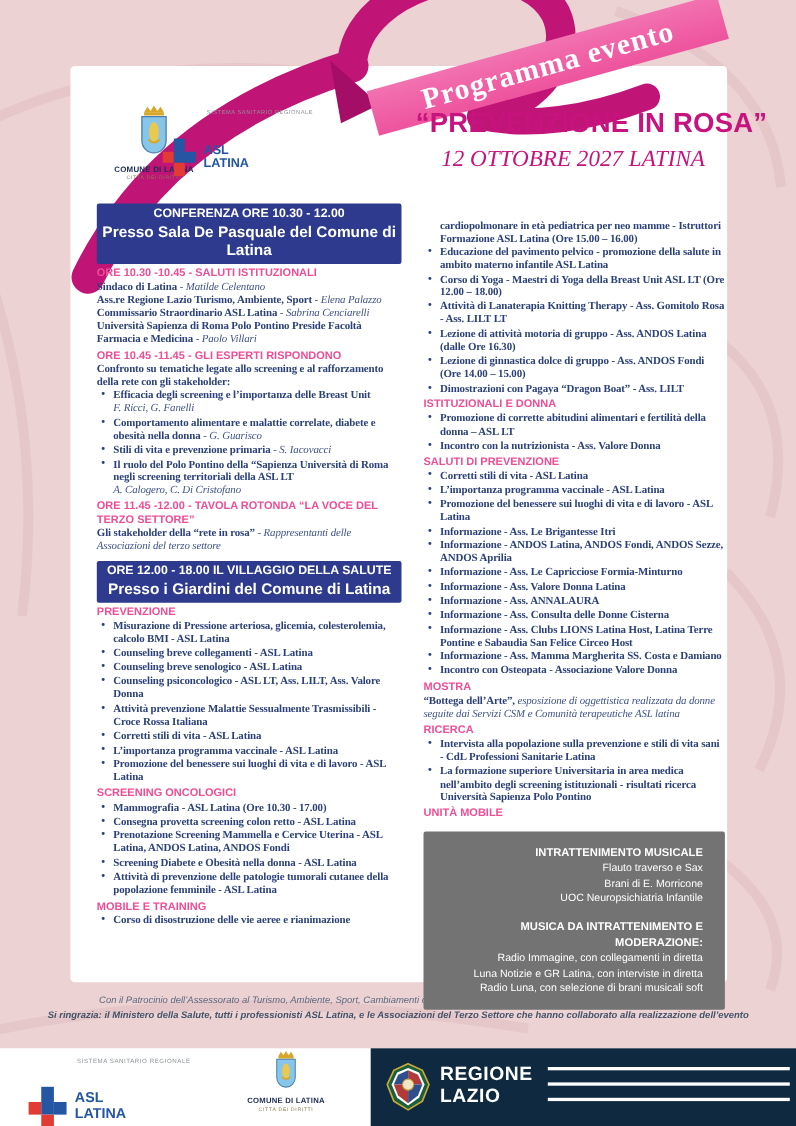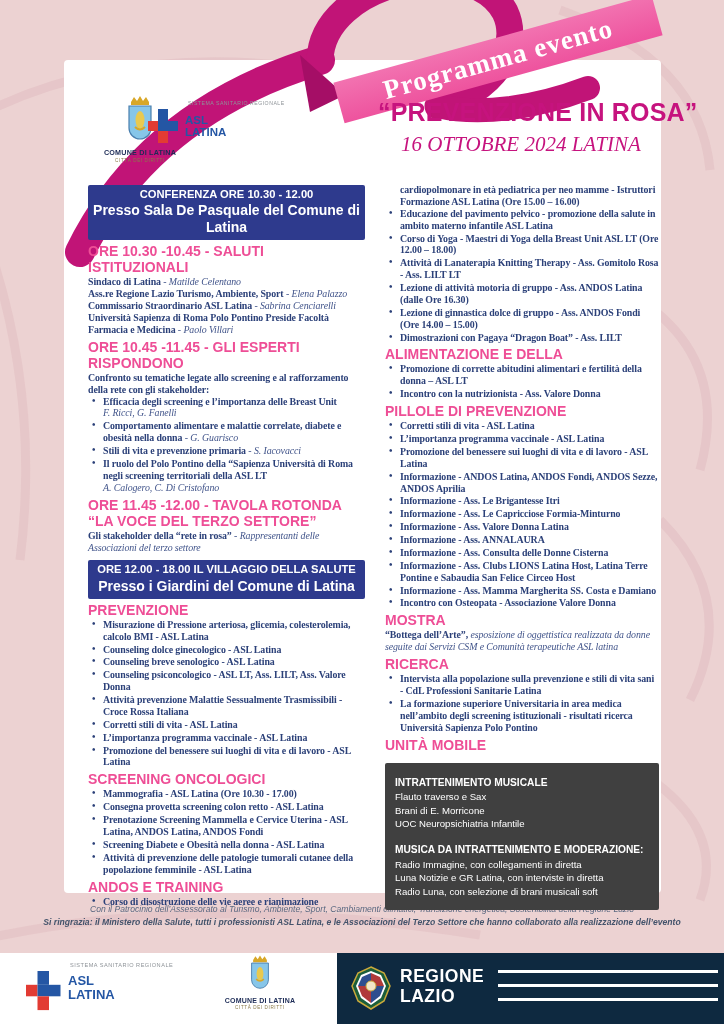--- a/index.html
+++ b/index.html
@@ -16,54 +16,54 @@
           transform:rotate(-15.5deg);display:flex;align-items:center;justify-content:center;}
   .banner span{font-family:"Liberation Serif",serif;font-weight:bold;color:#ffffff;
                font-size:27px;letter-spacing:1px;white-space:nowrap;}
   
   .hdr{position:absolute;z-index:4;}
   .crest-wrap{left:92px;top:96px;width:96px;text-align:center;}
   .crest-name{font-size:7.2px;font-weight:bold;color:#1c2b56;letter-spacing:.2px;margin-top:2px;}
   .crest-tag{font-size:4.6px;color:#8a7a4a;letter-spacing:.6px;margin-top:1px;}
   .asl-wrap{left:148px;top:104px;width:150px;}
   .asl-sys{font-size:5.2px;color:#8e9398;letter-spacing:.5px;white-space:nowrap;margin-left:40px;}
-  .asl-row{display:flex;align-items:center;margin-top:3px;}
+  .asl-row{display:flex;align-items:center;margin-top:20px;}
   .asl-name{font-size:11.5px;font-weight:bold;color:#2456a4;line-height:1.05;margin-left:7px;}
   .cross{position:relative;width:30px;height:34px;}
   .cross i{position:absolute;display:block;}
   .c-top{left:10px;top:0;width:10px;height:12px;background:#2456a4;}
   .c-mid{left:10px;top:12px;width:10px;height:10px;background:#2456a4;}
   .c-right{left:20px;top:12px;width:10px;height:10px;background:#2456a4;}
   .c-left{left:0;top:12px;width:10px;height:10px;background:#e23b33;}
   .c-bot{left:10px;top:22px;width:10px;height:12px;background:#e23b33;}
   .title-wrap{left:378px;top:98px;width:286px;text-align:center;}
   .main-title{font-size:25px;font-weight:bold;color:#c6137e;letter-spacing:.2px;white-space:nowrap;}
   .sub-title{font-family:"Liberation Serif",serif;font-style:italic;font-size:21px;
              color:#c6137e;margin-top:5px;white-space:nowrap;}
   
   .col{position:absolute;z-index:4;font-family:"Liberation Serif",serif;
        font-size:9.9px;line-height:1.2;letter-spacing:-0.1px;color:#2c4179;}
   .col-left{left:88px;top:185px;width:277px;}
-  .col-right{left:385px;top:184px;width:274px;}
+  .col-right{left:385px;top:200px;width:274px;}
   .bluebox{background:#2e3a8d;color:#fff;text-align:center;border-radius:2px;
            padding:3px 2px 4px;font-family:"Liberation Sans",sans-serif;letter-spacing:0;}
   .bluebox .l1{font-weight:bold;font-size:11.2px;}
   .bluebox .l2{font-weight:bold;font-size:14px;margin-top:1px;}
-  .hp{font-family:"Liberation Sans",sans-serif;font-weight:bold;font-size:14px;
+  .hp{font-family:"Liberation Sans",sans-serif;font-weight:bold;font-size:10px;
       color:#ee4e96;margin:3px 0 1px;letter-spacing:0;line-height:1.15;}
   .b{font-weight:bold;}
   .nm{font-weight:normal;font-style:italic;color:#41548a;}
   .nl{display:block;}
   .li{position:relative;padding-left:15px;font-weight:bold;margin:0 0 1px;}
   .li::before{content:"•";position:absolute;left:4px;top:-1px;font-weight:bold;}
   .cont{padding-left:15px;font-weight:bold;}
   .mostra-rest{font-weight:normal;font-style:italic;color:#41548a;}
-  .musicbox{margin-top:10px;background:#404040;border-radius:2px;color:#fff;text-align:left;
+  .musicbox{margin-top:10px;background:#737373;border-radius:2px;color:#fff;text-align:right;
             font-family:"Liberation Sans",sans-serif;letter-spacing:0;
-            padding:13px 10px 12px;line-height:1.42;font-size:9.6px;}
+            padding:13px 20px 12px;line-height:1.42;font-size:9.6px;}
   .musicbox .mt{font-weight:bold;font-size:10.2px;}
   .musicbox .gap{height:12px;}
   
   .notes{position:absolute;left:42px;top:903px;width:640px;text-align:center;z-index:1;
          font-style:italic;color:#5a6880;font-size:8.6px;line-height:1.5;}
   .notes .n2{font-weight:bold;color:#43536b;}
   
   .footer{position:absolute;left:0;top:953px;width:724px;height:71px;background:#ffffff;z-index:5;}
   .f-asl{position:absolute;left:26px;top:9px;}
   .f-asl .asl-sys{margin-left:44px;font-size:5.6px;}
@@ -131,21 +131,21 @@
     </div>
     <div class="asl-name">
       <div>ASL</div>
       <div>LATINA</div>
     </div>
   </div>
 </div>
 
 <div class="hdr title-wrap" style="position: absolute; left: 378px; top: 98px;">
   <div class="main-title">“PREVENZIONE IN ROSA”</div>
-  <div class="sub-title">16 OTTOBRE 2024 LATINA</div>
+  <div class="sub-title">12 OTTOBRE 2027 LATINA</div>
 </div>
 
 <div class="col col-left">
   <div class="bluebox">
     <div class="l1">CONFERENZA ORE 10.30 - 12.00</div>
     <div class="l2">Presso Sala De Pasquale del Comune di Latina</div>
   </div>
 
   <div class="hp">ORE 10.30 -10.45 - SALUTI ISTITUZIONALI</div>
   <div><span class="b">Sindaco di Latina</span><span class="nm"> - Matilde Celentano</span></div>
@@ -163,59 +163,59 @@
   <div class="hp">ORE 11.45 -12.00 - TAVOLA ROTONDA “LA VOCE DEL TERZO SETTORE”</div>
   <div><span class="b">Gli stakeholder della “rete in rosa”</span><span class="nm"> - Rappresentanti delle Associazioni del terzo settore</span></div>
 
   <div class="bluebox" style="margin-top:7px;">
     <div class="l1">ORE 12.00 - 18.00 IL VILLAGGIO DELLA SALUTE</div>
     <div class="l2">Presso i Giardini del Comune di Latina</div>
   </div>
 
   <div class="hp">PREVENZIONE</div>
   <div class="li">Misurazione di Pressione arteriosa, glicemia, colesterolemia, calcolo BMI - ASL Latina</div>
-  <div class="li">Counseling dolce ginecologico - ASL Latina</div>
+  <div class="li">Counseling breve collegamenti - ASL Latina</div>
   <div class="li">Counseling breve senologico - ASL Latina</div>
   <div class="li">Counseling psiconcologico - ASL LT, Ass. LILT, Ass. Valore Donna</div>
   <div class="li">Attività prevenzione Malattie Sessualmente Trasmissibili - Croce Rossa Italiana</div>
   <div class="li">Corretti stili di vita - ASL Latina</div>
   <div class="li">L’importanza  programma vaccinale - ASL Latina</div>
   <div class="li">Promozione del benessere sui luoghi di vita e di lavoro - ASL Latina</div>
 
   <div class="hp">SCREENING ONCOLOGICI</div>
   <div class="li">Mammografia - ASL Latina (Ore 10.30 - 17.00)</div>
   <div class="li">Consegna provetta screening colon retto - ASL Latina</div>
   <div class="li">Prenotazione Screening Mammella e Cervice Uterina - ASL Latina, ANDOS Latina, ANDOS Fondi</div>
 
   <div class="li">Screening Diabete e Obesità nella donna - ASL Latina</div>
   <div class="li">Attività di prevenzione delle patologie tumorali cutanee della popolazione femminile - ASL Latina</div>
 
-  <div class="hp">ANDOS E TRAINING</div>
+  <div class="hp">MOBILE E TRAINING</div>
   <div class="li">Corso di disostruzione delle vie aeree e rianimazione</div>
 </div>
 
 <div class="col col-right">
   <div class="cont">cardiopolmonare in età pediatrica per neo mamme - Istruttori Formazione ASL Latina (Ore 15.00 – 16.00)</div>
   <div class="li">Educazione del pavimento pelvico - promozione della salute in ambito materno infantile ASL Latina</div>
   <div class="li">Corso di Yoga - Maestri di Yoga della Breast Unit ASL LT (Ore 12.00 – 18.00)</div>
   <div class="li">Attività di Lanaterapia Knitting Therapy - Ass. Gomitolo Rosa - Ass. LILT LT</div>
   <div class="li">Lezione di attività motoria di gruppo - Ass. ANDOS Latina (dalle Ore 16.30)</div>
   <div class="li">Lezione di ginnastica dolce di gruppo - Ass. ANDOS Fondi (Ore 14.00 – 15.00)</div>
   <div class="li">Dimostrazioni con Pagaya “Dragon Boat” - Ass. LILT</div>
 
-  <div class="hp">ALIMENTAZIONE E DELLA</div>
+  <div class="hp">ISTITUZIONALI E DONNA</div>
   <div class="li">Promozione di corrette abitudini alimentari e fertilità della donna – ASL LT</div>
   <div class="li">Incontro con la nutrizionista - Ass. Valore Donna</div>
 
-  <div class="hp">PILLOLE DI PREVENZIONE</div>
+  <div class="hp">SALUTI DI PREVENZIONE</div>
   <div class="li">Corretti stili di vita - ASL Latina</div>
   <div class="li">L’importanza  programma vaccinale - ASL Latina</div>
   <div class="li">Promozione del benessere sui luoghi di vita e di lavoro - ASL Latina</div>
+  <div class="li">Informazione - Ass.  Le Brigantesse Itri</div>
   <div class="li">Informazione - ANDOS Latina, ANDOS Fondi, ANDOS Sezze, ANDOS Aprilia</div>
-  <div class="li">Informazione - Ass.  Le Brigantesse Itri</div>
   <div class="li">Informazione - Ass.  Le Capricciose Formia-Minturno</div>
   <div class="li">Informazione -  Ass. Valore Donna Latina</div>
   <div class="li">Informazione - Ass. ANNALAURA</div>
   <div class="li">Informazione - Ass. Consulta delle Donne Cisterna</div>
   <div class="li">Informazione - Ass. Clubs LIONS Latina Host, Latina Terre Pontine e Sabaudia San Felice Circeo Host</div>
   <div class="li">Informazione - Ass. Mamma Margherita SS. Costa e Damiano</div>
   <div class="li">Incontro con Osteopata - Associazione Valore Donna</div>
 
   <div class="hp">MOSTRA</div>
   <div><span class="b">“Bottega dell’Arte”,</span><span class="mostra-rest"> esposizione di oggettistica realizzata da donne seguite dai Servizi CSM e Comunità terapeutiche ASL latina</span></div>

